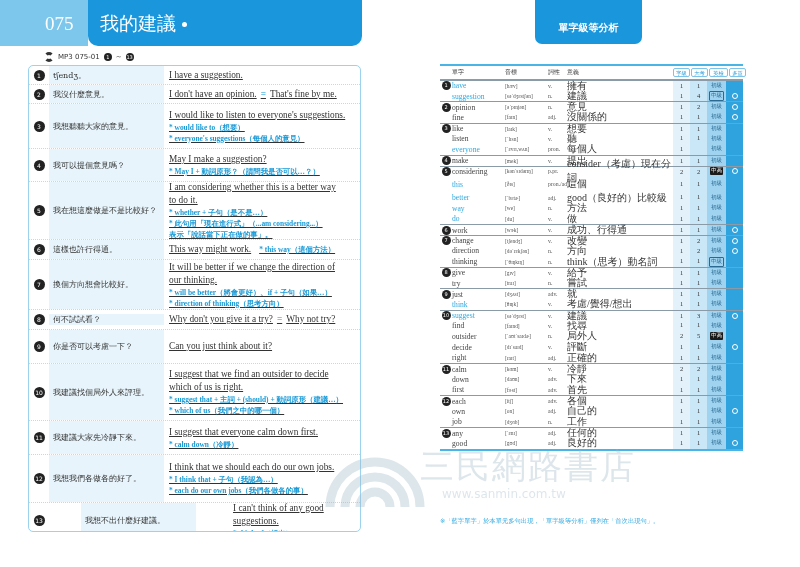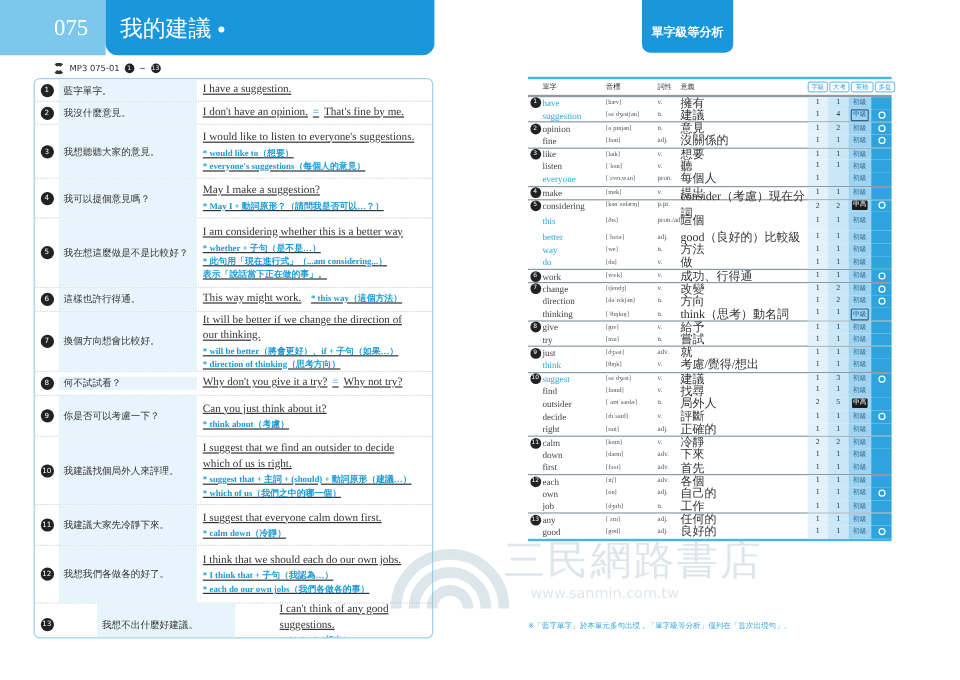--- a/index.html
+++ b/index.html
@@ -24,21 +24,21 @@
   .sent-num { width: 20px; flex: none; display: flex; align-items: center; justify-content: center; }
   .sent-num .nb { width: 11px; height: 11px; font-size: 6px; line-height: 11px; font-family: "DejaVu Sans", sans-serif; }
   .sent-zh { width: 115px; flex: none; background: #e7f4fb; font-size: 8px; color: #333; display: flex; align-items: center; padding-left: 4px; }
   .sent-en { flex: 1; padding: 3px 5px; display: flex; flex-direction: column; justify-content: center; text-decoration: underline; }
   .en { font-family: "Liberation Serif", serif; font-size: 9.3px; color: #333; line-height: 13px; }
   .note { font-family: "Liberation Serif", serif; font-size: 7.4px; color: #1a9ad6; font-weight: bold; line-height: 11px; }
   .eq { color: #5bb8e3; font-weight: bold; margin: 0 4px; }
 
   
   .right-page { position: absolute; left: 400px; top: 0; width: 400px; height: 567px; }
-  .tab-label { position: absolute; left: 135px; top: 0; width: 76px; height: 44px; background: #1a96dc; border-radius: 0 0 7px 7px; color: #fff; font-family: "DejaVu Sans", sans-serif; font-size: 10px; text-align: center; line-height: 56px; font-weight: bold; }
+  .tab-label { position: absolute; left: 135px; top: 0; width: 107px; height: 44px; background: #1a96dc; border-radius: 0 0 7px 7px; color: #fff; font-family: "DejaVu Sans", sans-serif; font-size: 10px; text-align: center; line-height: 56px; font-weight: bold; }
 
   .vocab { position: absolute; left: 40px; top: 64px; width: 303px; }
   .vocab-topline { height: 2px; background: #49b4e6; }
   .vhead, .vrow { display: flex; align-items: center; font-size: 7.6px; }
   .vhead { height: 14px; border-bottom: 1px solid #999; }
   .vhead .c { font-family: "DejaVu Sans", sans-serif; font-size: 6px; color: #333; }
   .c-n { width: 12px; flex: none; display: flex; justify-content: center; }
   .c-w { width: 53px; flex: none; font-family: "Liberation Serif", serif; color: #444; }
   .c-p { width: 43px; flex: none; font-family: "Liberation Serif", serif; font-size: 5.4px; color: #555; }
   .c-pos { width: 19px; flex: none; font-family: "Liberation Serif", serif; font-size: 5.8px; color: #555; }
@@ -86,21 +86,21 @@
     <span class="nb">1</span>
     <span>~</span>
     <span class="nb">13</span>
   </div>
 
   <div class="sent-table" id="sent-table">
       <div class="sent-row" style="height: 19px;">
         <div class="sent-num">
           <span class="nb">1</span>
         </div>
-        <div class="sent-zh">藍字單字。</div>
+        <div class="sent-zh">tʃendʒ。</div>
         <div class="sent-en">
           <div class="en">I have a suggestion.</div>
         </div>
       </div>
       <div class="sent-row" style="height: 19px;">
         <div class="sent-num">
           <span class="nb">2</span>
         </div>
         <div class="sent-zh">我沒什麼意見。</div>
         <div class="sent-en">
@@ -128,20 +128,21 @@
           <div class="note">* May I + 動詞原形？（請問我是否可以…？）</div>
         </div>
       </div>
       <div class="sent-row" style="height: 58px;">
         <div class="sent-num">
           <span class="nb">5</span>
         </div>
         <div class="sent-zh">我在想這麼做是不是比較好？</div>
         <div class="sent-en">
           <div class="en">I am considering whether this is a better way</div>
+          <div class="en">to do it.</div>
           <div class="note">* whether + 子句（是不是…）</div>
           <div class="note">* 此句用「現在進行式」（...am considering...）</div>
           <div class="note">  表示「說話當下正在做的事」。</div>
         </div>
       </div>
       <div class="sent-row" style="height: 20px;">
         <div class="sent-num">
           <span class="nb">6</span>
         </div>
         <div class="sent-zh">這樣也許行得通。</div>
@@ -170,21 +171,20 @@
           <div class="en"><span>Why don't you give it a try?</span><span class="eq">=</span><span>Why not try?</span></div>
         </div>
       </div>
       <div class="sent-row" style="height: 34px;">
         <div class="sent-num">
           <span class="nb">9</span>
         </div>
         <div class="sent-zh">你是否可以考慮一下？</div>
         <div class="sent-en">
           <div class="en">Can you just think about it?</div>
-          <div class="note">* think about（考慮）</div>
         </div>
       </div>
       <div class="sent-row" style="height: 57px;">
         <div class="sent-num">
           <span class="nb">10</span>
         </div>
         <div class="sent-zh">我建議找個局外人來評理。</div>
         <div class="sent-en">
           <div class="en">I suggest that we find an outsider to decide</div>
           <div class="en">which of us is right.</div>

